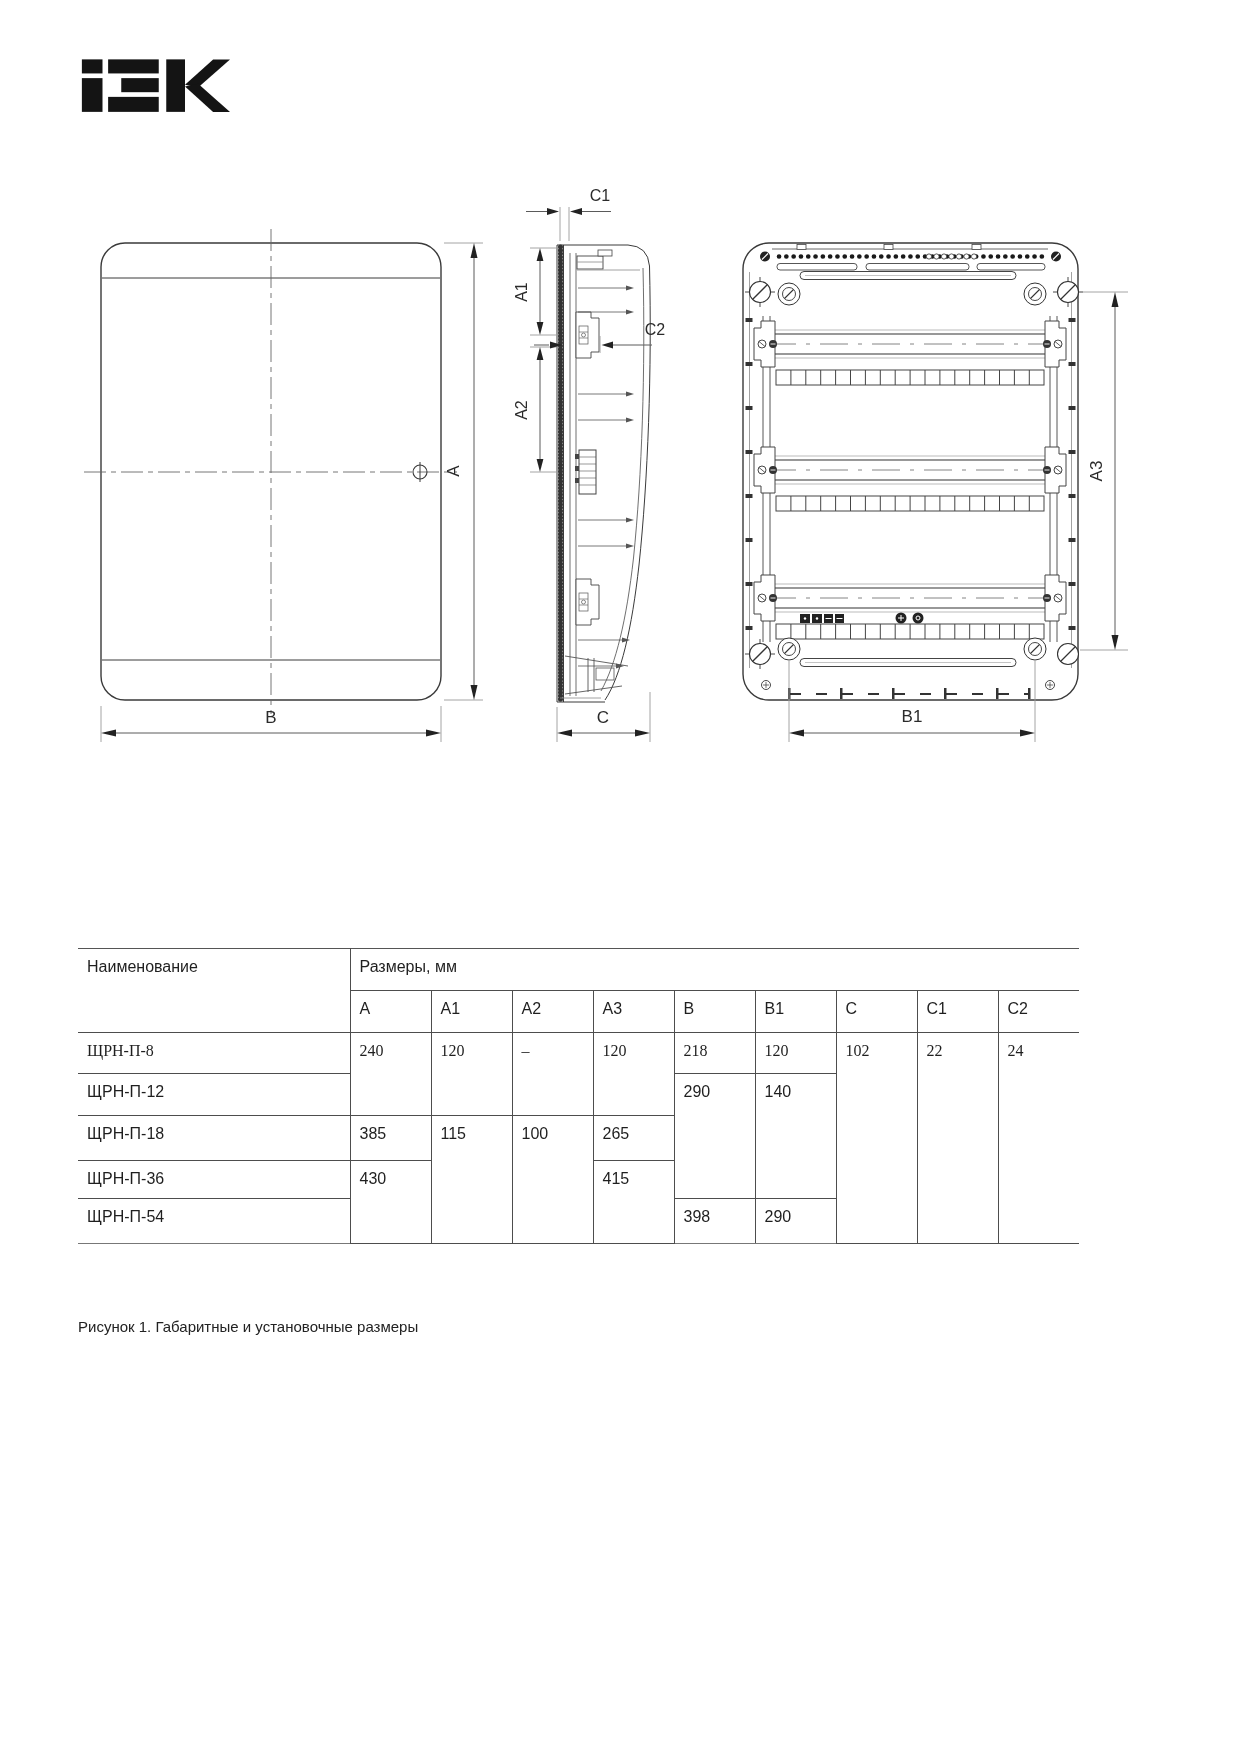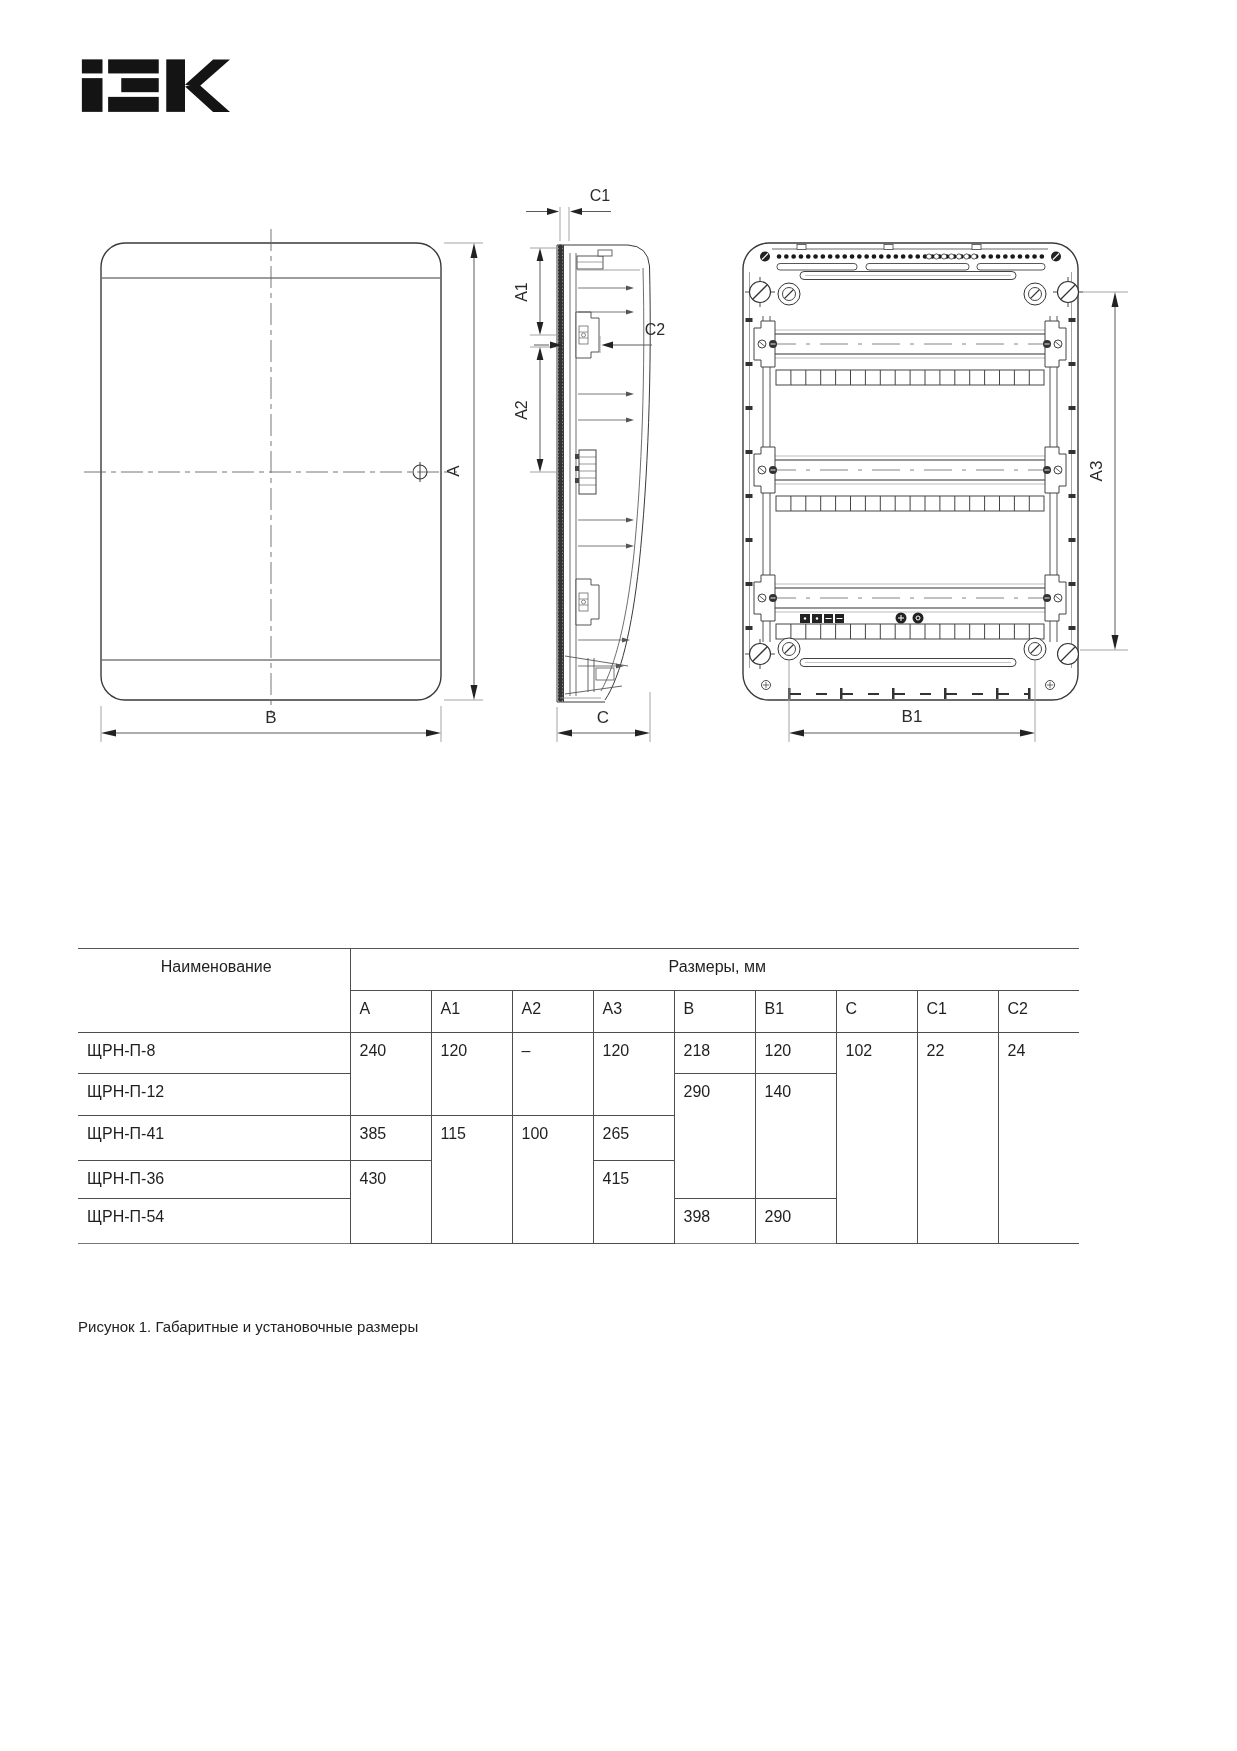--- a/index.html
+++ b/index.html
@@ -17,23 +17,23 @@
   .ext{stroke:#9a9a9a;stroke-width:.9;fill:none;}
   .dimline{stroke:#5a5a5a;stroke-width:1;fill:none;}
   .cl{stroke:#666;stroke-width:.9;fill:none;stroke-dasharray:22 5 5 5;}
   .arw{fill:#222;stroke:none;}
   .dtable{position:absolute;left:78px;top:948px;border-collapse:collapse;table-layout:fixed;
           width:1001px;font-size:16px;color:#1f1f1f;}
   .dtable th,.dtable td{border:1px solid #4d4d4d;font-weight:normal;text-align:left;
           vertical-align:top;padding:9px 4px 0 9px;overflow:hidden;white-space:nowrap;}
   .dtable th:first-child,.dtable td:first-child{border-left:none;}
   .dtable th:last-child,.dtable td:last-child{border-right:none;margin-left:36px;}
-  .dtable thead tr:first-child th{border-top:1.5px solid #555;text-align:center;}
+  .dtable thead tr:first-child th{border-top:1.5px solid #555;}
   .dtable tr.rh1{height:42px;} .dtable tr.rh2{height:42px;}
-  .dtable tr.r1{height:41px;} .dtable tr.r2{height:42px;} .dtable tr.r3{height:45px;}
+  .dtable tr.r1{height:41px;font-family:Liberation Serif, serif;} .dtable tr.r2{height:42px;} .dtable tr.r3{height:45px;}
   .dtable tr.r4{height:38px;} .dtable tr.r5{height:45px;}
   .dtable tbody tr:last-child td{border-bottom:1.5px solid #777;}
   .caption{position:absolute;left:78px;top:1318px;font-size:15px;color:#222;}
 </style>
 </head>
 <body>
 
 <div class="page">
 
   <svg class="logo" viewBox="0 0 160 60" role="img" aria-label="IEK">
@@ -418,21 +418,21 @@
         <td rowspan="5">102</td>
         <td rowspan="5">22</td>
         <td rowspan="5">24</td>
       </tr>
       <tr class="r2">
         <td>ЩРН-П-12</td>
         <td rowspan="3">290</td>
         <td rowspan="3">140</td>
       </tr>
       <tr class="r3">
-        <td>ЩРН-П-41</td>
+        <td>ЩРН-П-18</td>
         <td>385</td>
         <td rowspan="3">115</td>
         <td rowspan="3">100</td>
         <td>265</td>
       </tr>
       <tr class="r4">
         <td>ЩРН-П-36</td>
         <td rowspan="2">430</td>
         <td rowspan="2">415</td>
       </tr>

